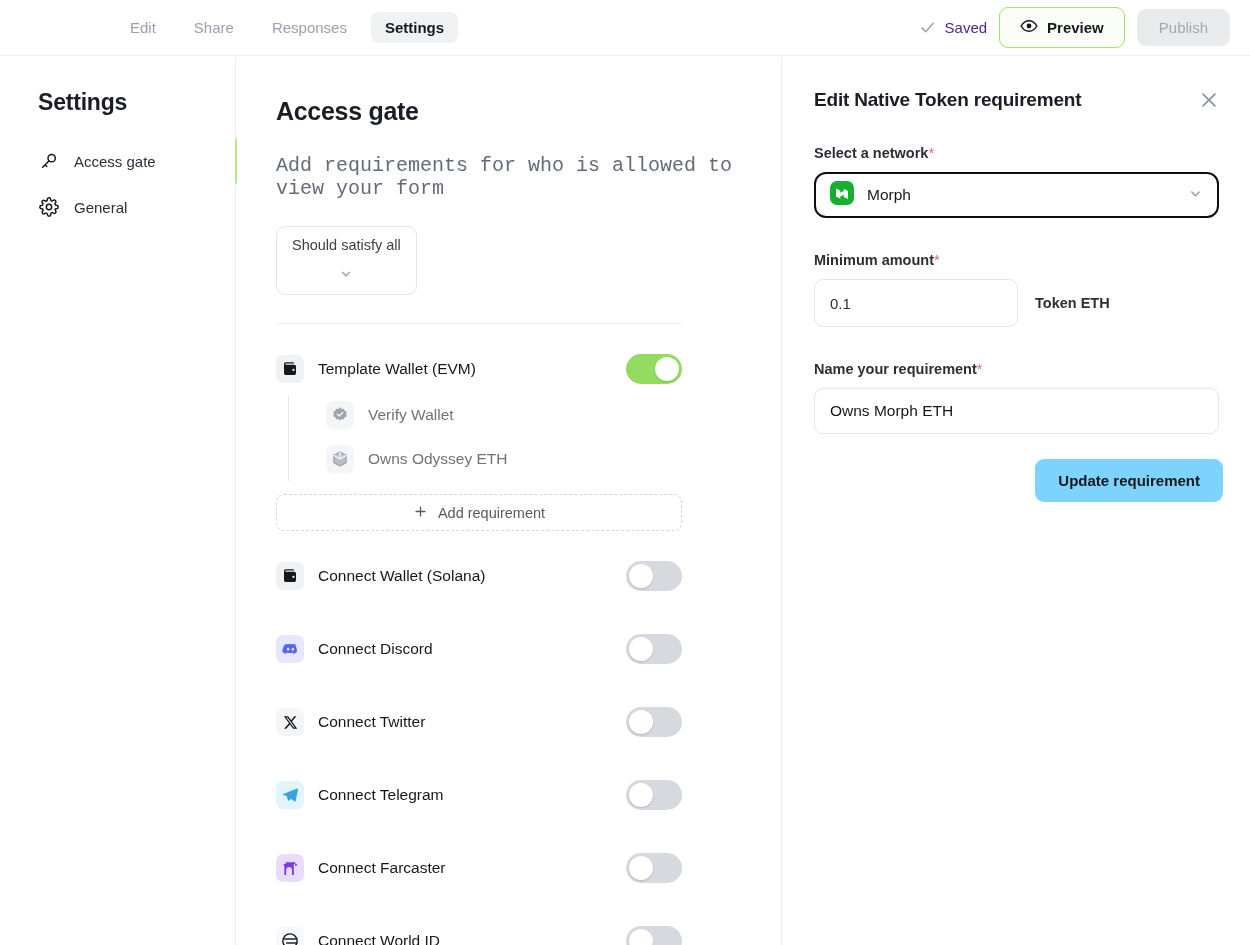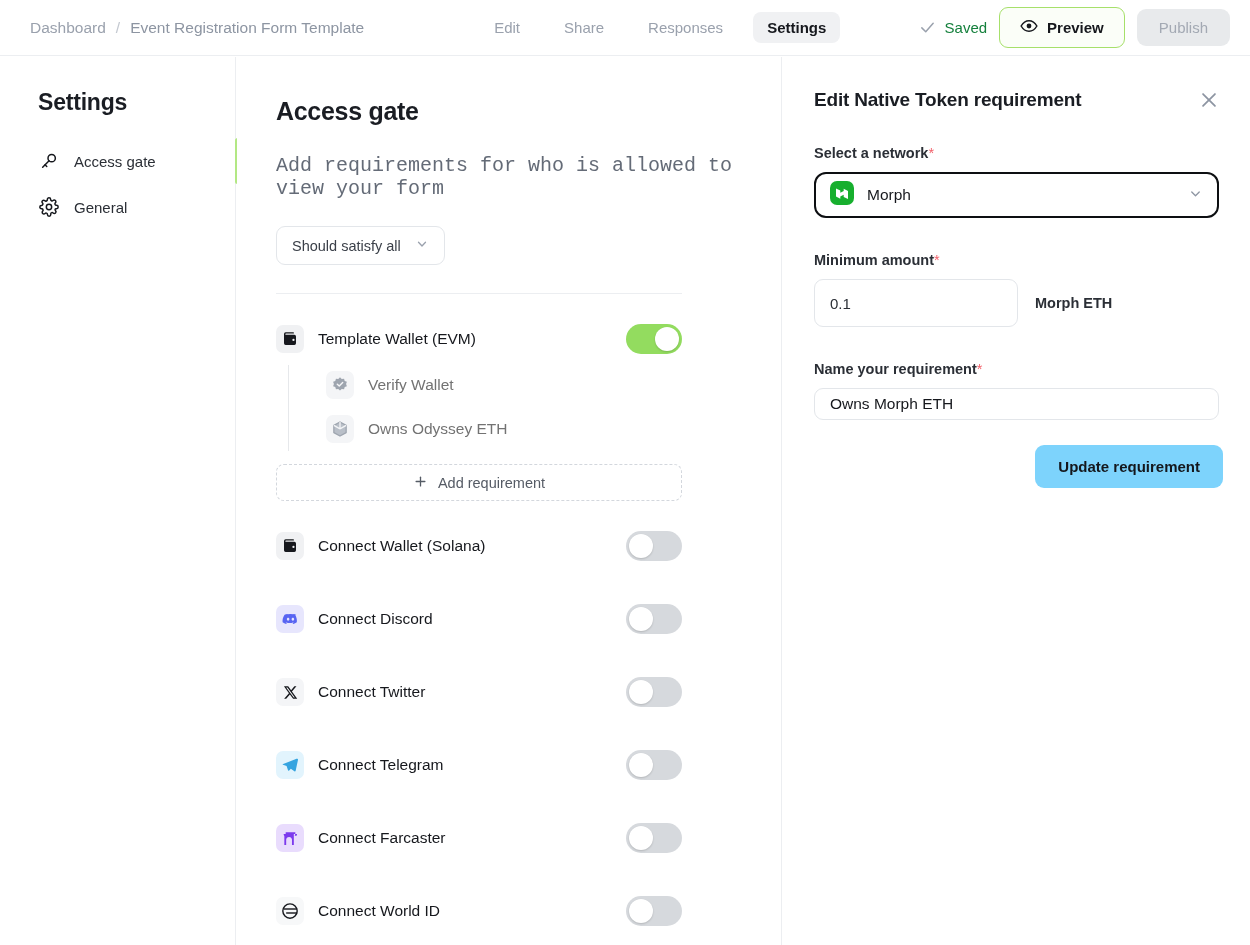--- a/index.html
+++ b/index.html
@@ -17,32 +17,32 @@
     width: 1250px; height: 56px;
     border-bottom: 1px solid #eceef1;
     display: flex; align-items: center;
     background: #fff;
   }
   .crumbs { display: flex; align-items: center; margin-left: 30px; gap: 10px; }
   .crumb-dash { font-size: 15.5px; color: #9aa1ad; }
   .crumb-sep  { font-size: 15.5px; color: #c3c8d0; }
   .crumb-name { font-size: 15.5px; color: #8d95a2; }
 
-  .navtabs { display: flex; align-items: center; gap: 16px; margin-left: 116px; }
+  .navtabs { display: flex; align-items: center; gap: 10px; margin-left: 116px; }
   .navtab {
     font-size: 15px; color: #9aa1ad;
     padding: 7px 14px; border-radius: 8px;
     background: transparent; border: none;
     font-family: inherit; cursor: pointer;
     white-space: nowrap;
   }
   .navtab.active { color: #16181d; background: #f0f1f3; font-weight: 600; }
 
   .right-actions { display: flex; align-items: center; margin-left: auto; margin-right: 20px; gap: 12px; }
-  .saved { display: flex; align-items: center; gap: 9px; color: #15803d; font-size: 15px; }
+  .saved { display: flex; align-items: center; gap: 9px; color: #4c1d95; font-size: 15px; }
   .saved svg { display: block; }
   .btn-preview {
     display: flex; align-items: center; gap: 9px;
     padding: 9px 20px; border-radius: 9px;
     border: 1.6px solid #a6e06a; background: #fbfef8;
     font-size: 15px; color: #16181d; font-weight: 600;
     font-family: inherit; cursor: pointer;
   }
   .btn-publish {
     padding: 10px 22px; border-radius: 9px;
@@ -82,20 +82,21 @@
   .mid-inner { padding: 40px 0 0 39px; }
   .mid-title { font-size: 25px; font-weight: 700; letter-spacing: -0.3px; }
   .mid-sub { font-size: 20px; color: #646b77; margin-top: 28px; font-family: Liberation Mono, monospace; }
 
   .satisfy {
     display: inline-flex; align-items: center; gap: 14px;
     margin-top: 26px; padding: 10px 15px;
     border: 1px solid #e3e6ea; border-radius: 9px;
     font-size: 14.5px; color: #3b4049; background: #fff;
     cursor: pointer;
+    flex-direction: column;
   }
   .hrule { width: 406px; height: 1px; background: #eceef1; margin-top: 28px; }
 
   .req-row {
     display: flex; align-items: center;
     width: 406px; height: 40px; margin-top: 23px;
   }
   .req-row.first { margin-top: 25px; }
   .tile {
     width: 28px; height: 28px; border-radius: 7px;
@@ -168,43 +169,38 @@
   .amount-row { display: flex; align-items: center; margin-top: 11px; gap: 17px; }
   .amount-input {
     width: 204px; height: 48px;
     border: 1px solid #e3e6ea; border-radius: 9px;
     padding: 0 15px; font-size: 15px; color: #2b2f36;
     font-family: inherit; background: #fff;
   }
   .unit { font-size: 14.5px; color: #2b2f36; font-weight: 600; }
 
   .name-input {
-    width: 100%; height: 32px; margin-top: 11px;
+    width: 100%; height: 46px; margin-top: 11px;
     border: 1px solid #e3e6ea; border-radius: 9px;
     padding: 0 15px; font-size: 15.5px; color: #16181d;
     font-family: inherit; background: #fff;
   }
 
   .update-wrap { display: flex; justify-content: flex-end; margin: 25px 27px 0 0; }
   .btn-update {
     padding: 13px 23px; border: none; border-radius: 9px;
     background: #7dd3fc; color: #14171c;
     font-size: 15px; font-weight: 600; font-family: inherit;
     cursor: pointer;
   }
 </style>
 </head>
 <body>
 
 <div class="topbar">
-  <div class="crumbs">
-    <span class="crumb-dash">Dashboard</span>
-    <span class="crumb-sep">/</span>
-    <span class="crumb-name">Event Registration Form Template</span>
-  </div>
 
   <div class="navtabs">
     <button class="navtab">Edit</button>
     <button class="navtab">Share</button>
     <button class="navtab">Responses</button>
     <button class="navtab active">Settings</button>
   </div>
 
   <div class="right-actions">
     <div class="saved">
@@ -433,21 +429,21 @@
       </span>
     </div>
   </div>
 
   <div class="field">
     <div class="flabel">
       <span>Minimum amount</span><span class="star">*</span>
     </div>
     <div class="amount-row">
       <input class="amount-input" value="0.1" style="">
-      <span class="unit">Morph ETH</span>
+      <span class="unit">Token ETH</span>
     </div>
   </div>
 
   <div class="field">
     <div class="flabel">
       <span>Name your requirement</span><span class="star">*</span>
     </div>
     <input class="name-input" value="Owns Morph ETH" style="">
   </div>
 

